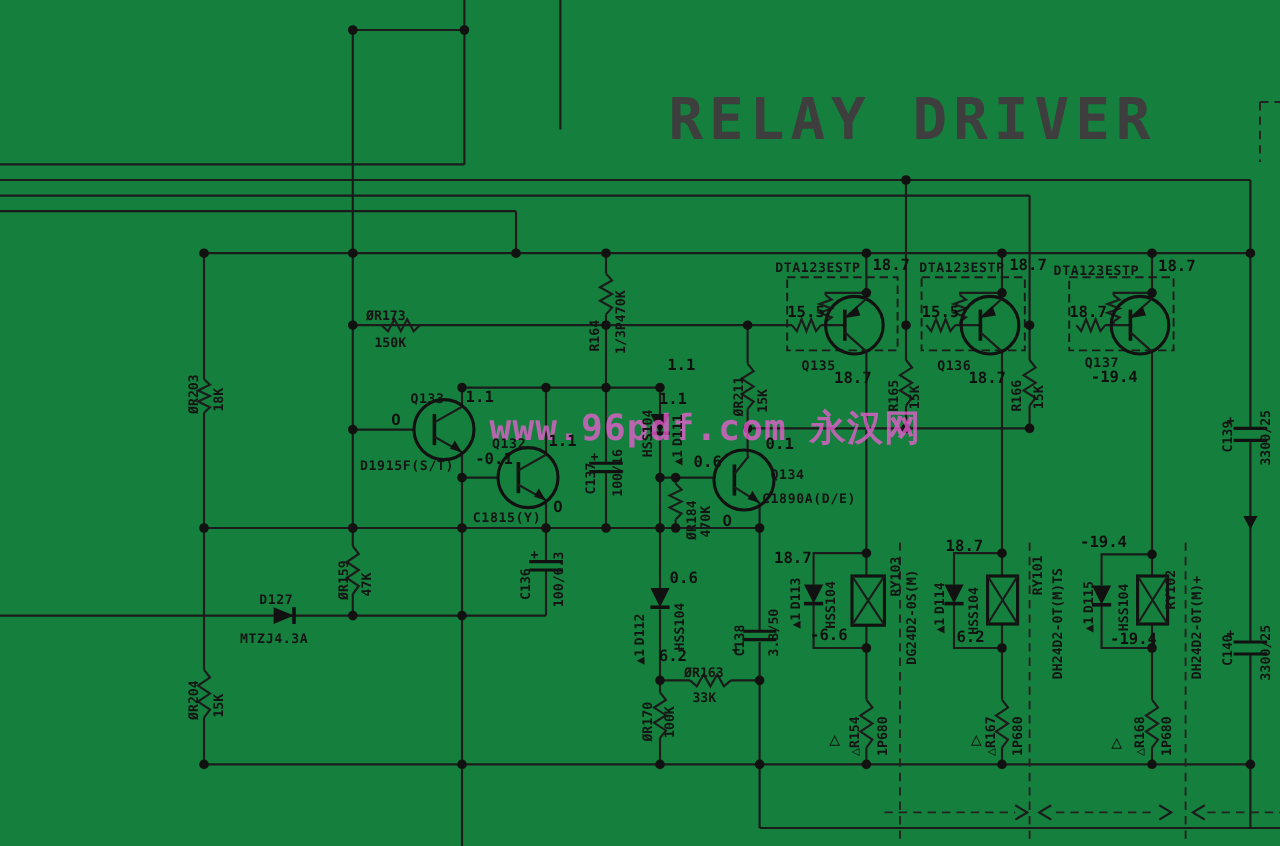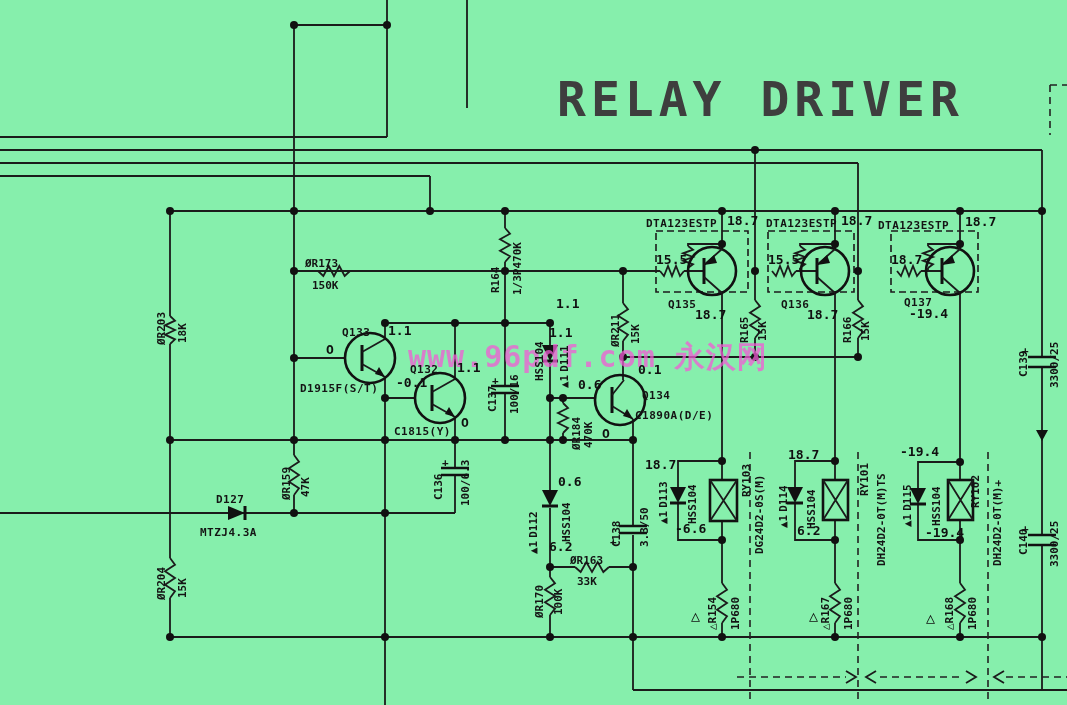--- a/index.html
+++ b/index.html
@@ -1,16 +1,16 @@
 <!DOCTYPE html>
 <html><head>
 <meta charset="utf-8">
 <style>
   html,body{margin:0;padding:0;background:#e8e8e4;}
-  #stage{position:relative;width:1067px;height:705px;background:#86efac;overflow:hidden;
+  #stage{position:relative;width:1067px;height:705px;background:#15803d;overflow:hidden;
          font-family:"DejaVu Sans Mono","Liberation Mono",monospace;}
   svg{position:absolute;left:0;top:0;}
   .w{stroke:#1b1b1b;stroke-width:1.8;fill:none;}
   .plate{stroke:#111;stroke-width:2.6;fill:none;}
   .wd{stroke:#222;stroke-width:1.6;fill:none;stroke-dasharray:7 5;}
   .box{stroke:#1b1b1b;stroke-width:1.6;fill:none;stroke-dasharray:7 4;}
   .qc{stroke:#111;stroke-width:2.6;fill:none;}
   .bar{stroke:#111;stroke-width:3;fill:none;}
   .dot{fill:#111;}
   .dio{fill:#111;stroke:none;}

